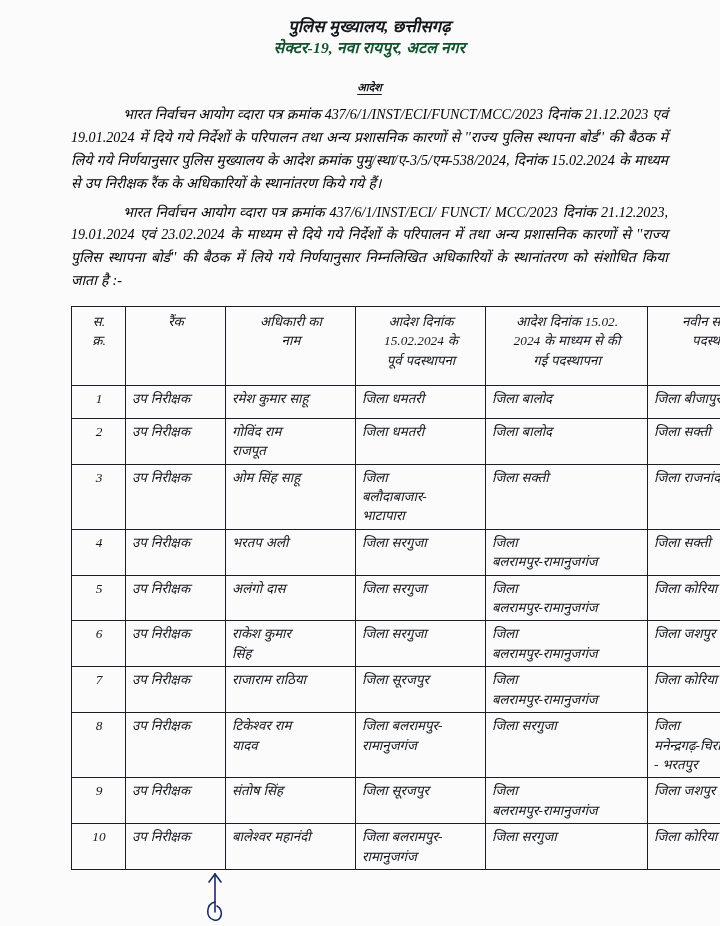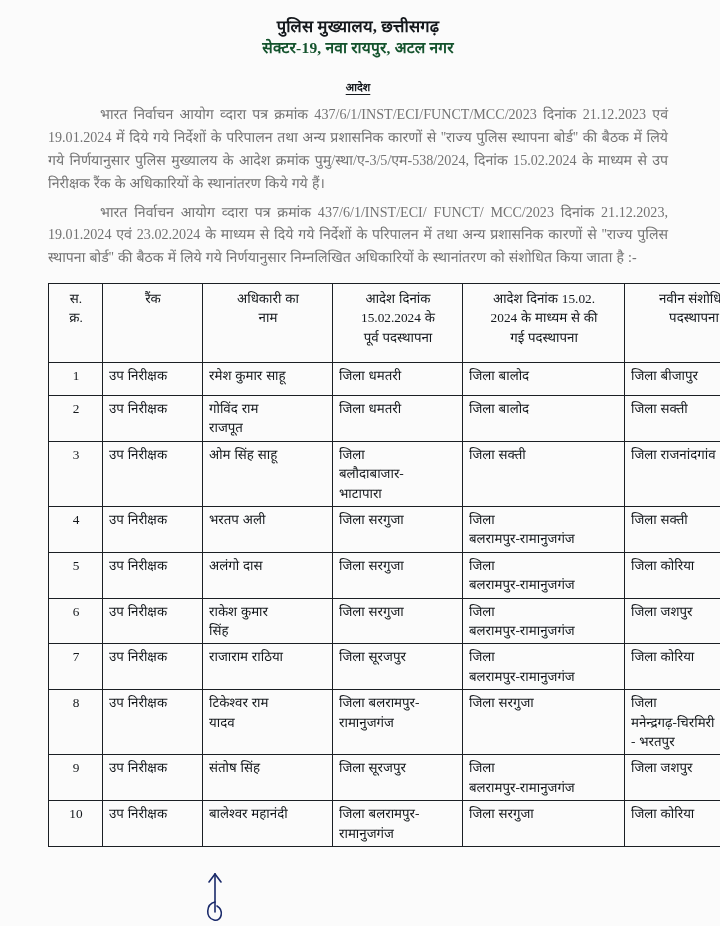--- a/index.html
+++ b/index.html
@@ -14,21 +14,22 @@
     font-family: "Liberation Serif", "DejaVu Serif", serif;
     color: #111418;
     overflow: hidden;
     position: relative;
   }
   .page {
     position: relative;
     width: 720px;
     height: 926px;
     box-sizing: border-box;
-    padding: 10px 52px 0 48px;
+    padding: 10px 52px 0 71px;
+    font-style: italic;
   }
 
   
   .letterhead {
     text-align: center;
     margin-top: 6px;
   }
   .lh-line1 {
     font-size: 16.5px;
     font-weight: 700;
@@ -59,21 +60,21 @@
   }
 
   
   .para {
     font-size: 14.1px;
     line-height: 1.62;
     text-align: justify;
     text-justify: inter-word;
     text-indent: 52px;
     margin: 0 0 6px 0;
-    color: #737373;
+    color: #000000;
     word-spacing: 0.6px;
   }
   .para.p2 {
   }
 
   
   .tbl-wrap {
     margin-top: 14px;
   }
   table.order-table {

